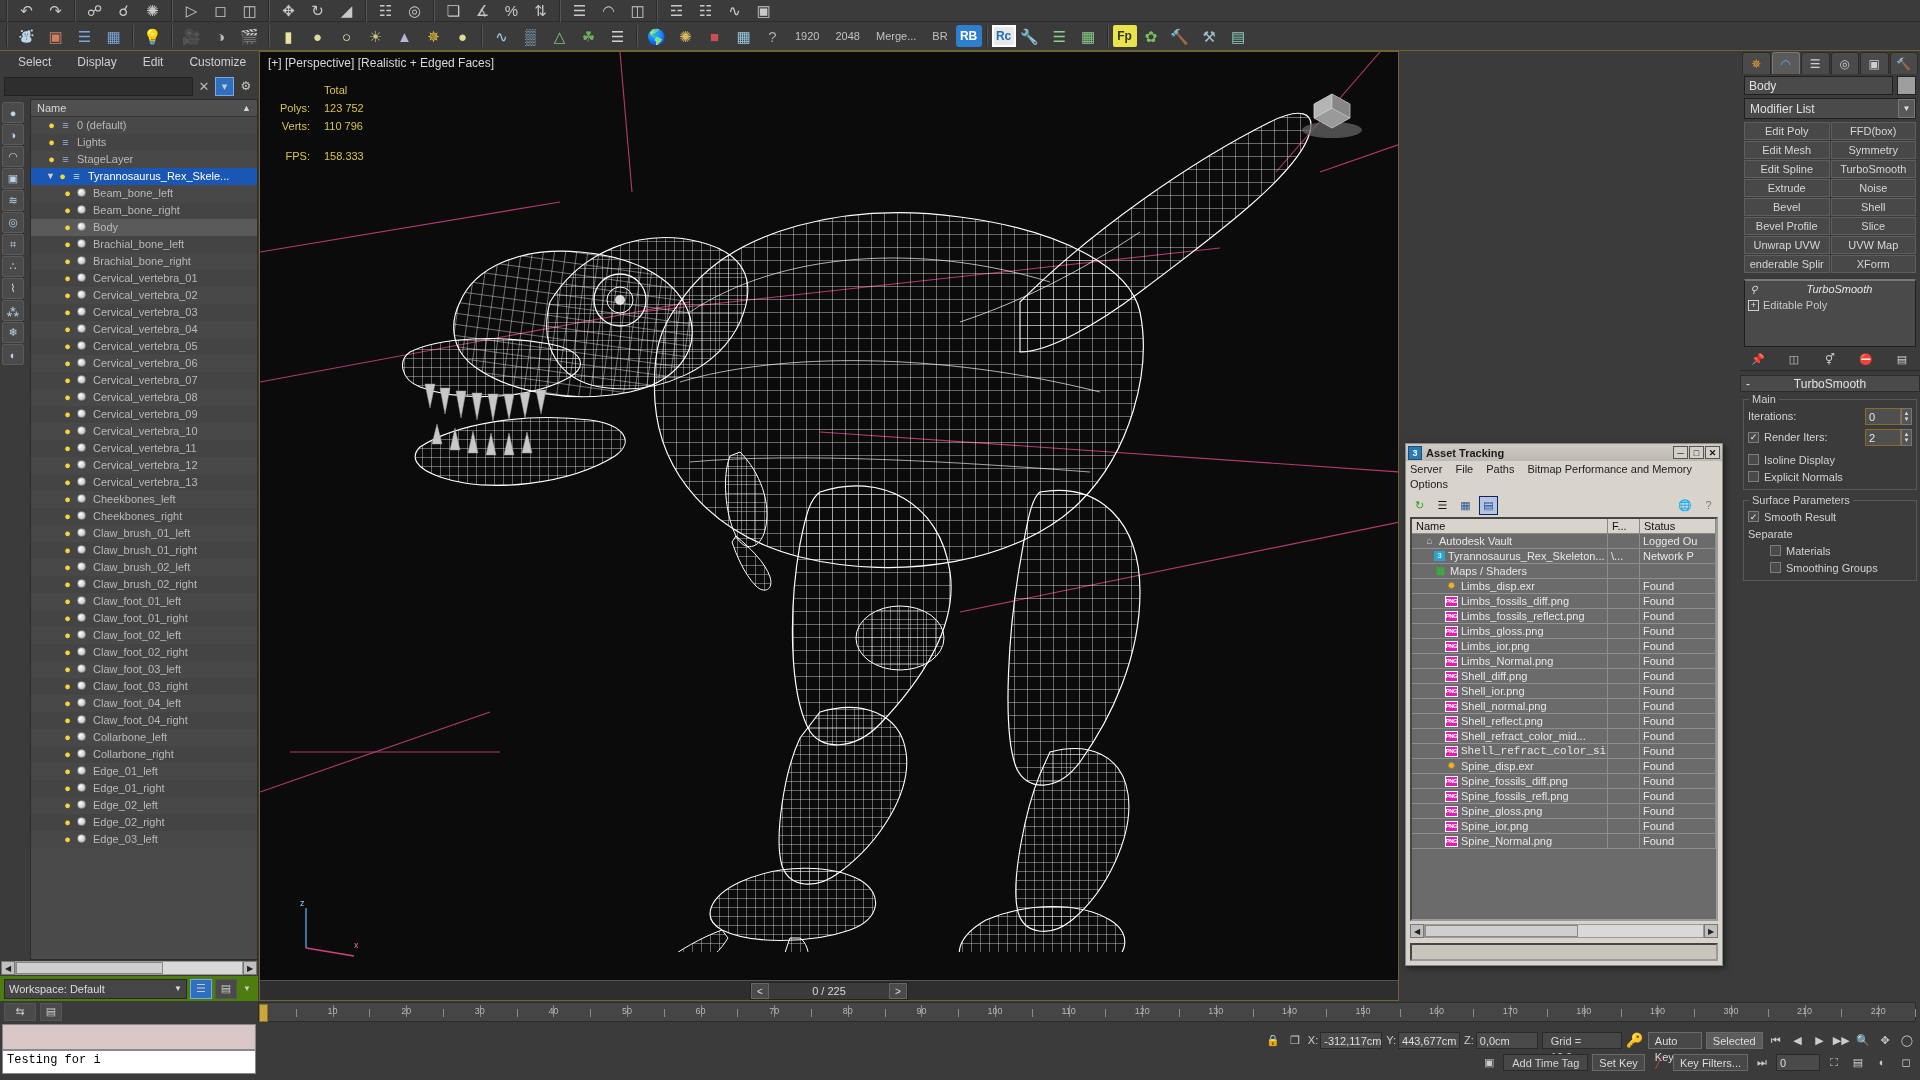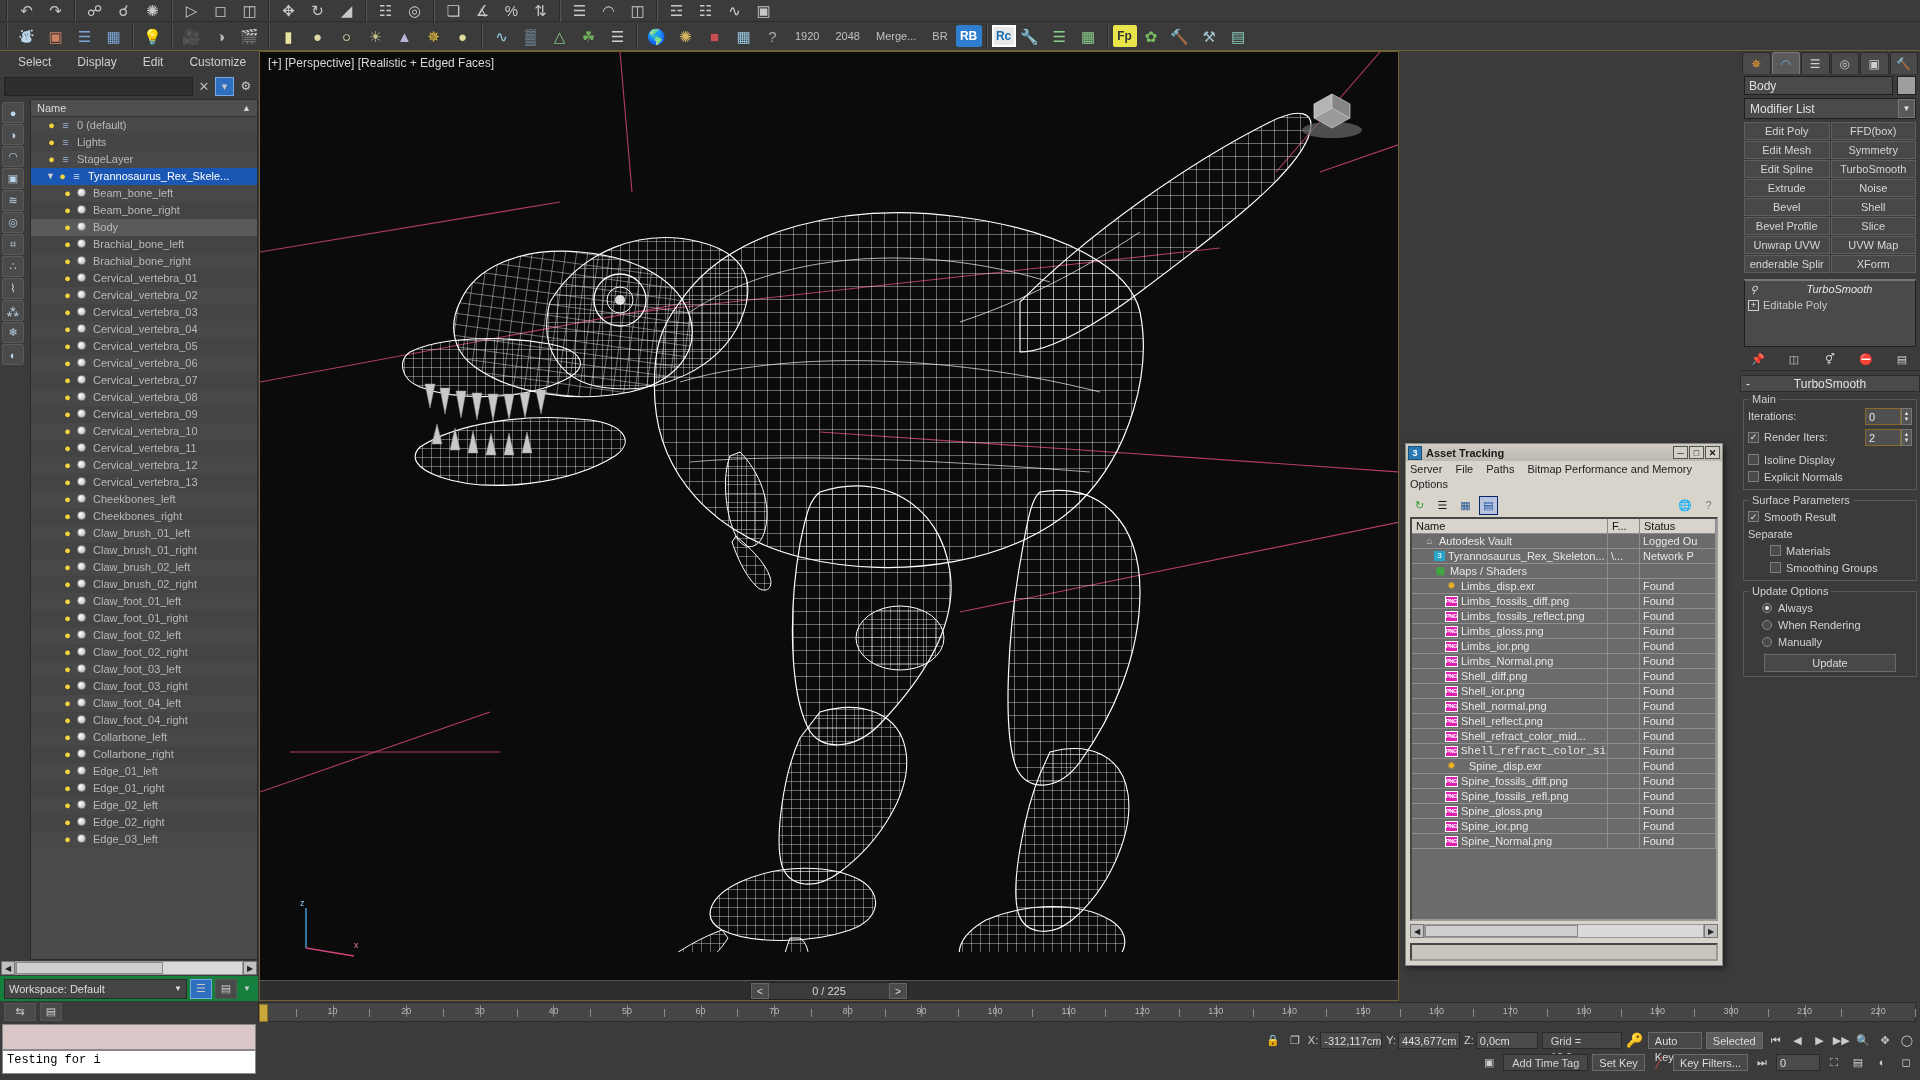--- a/index.html
+++ b/index.html
@@ -59,21 +59,21 @@
   .exp-row .dot { display:inline-block; width:9px;height:9px;border-radius:50%;
                   background:radial-gradient(circle at 30% 30%,#fff,#b5b5b5); border:1px solid #888;}
   .exp-row .nm { color:#b9b9b9; padding-left:4px; white-space:nowrap;}
   .exp-row.sel .nm { color:#fff; }
   .exp-row .caret { width:11px; color:#cfcfcf; font-size:9px; text-align:center;}
   #exp-scroll-h { height:16px; background:#3b3b3b; display:flex; align-items:center; padding:0 1px;}
   .scr-btn { width:14px;height:14px;background:#c0c0c0;border:1px solid #777;font-size:8px;
              display:flex;align-items:center;justify-content:center;color:#222;}
   .scr-track { flex:1; height:14px; background:#d9d9d9; border:1px solid #999; position:relative;}
   .scr-thumb { position:absolute; left:0; top:0; bottom:0; width:65%; background:#cfcfcf; border:1px solid #8a8a8a;}
-  #workspace-bar { height:25px; background:#15803d; display:flex; align-items:center; gap:3px; padding:0 4px;}
+  #workspace-bar { height:25px; background:#4d7c0f; display:flex; align-items:center; gap:3px; padding:0 4px;}
   #ws-combo { flex:1; height:20px; background:#454545; border:1px solid #2b2b2b; display:flex;
               align-items:center; justify-content:space-between; padding:0 4px; font-size:11px; color:#ddd;}
 
   
   #viewport { position:absolute; left:259px; top:51px; right:521px; bottom:79px;
               background:#0b0b0b; border:1px solid #6e6233; overflow:hidden; }
   #vp-label { position:absolute; left:8px; top:4px; color:#d8d8d8; font-size:12px; }
   #vp-stats { position:absolute; left:18px; top:28px; color:#d8c44a; font-size:11px; line-height:16px;}
   #vp-stats table td { color:#d8c44a; font-size:11px; padding-right:12px;}
   #vp-stats .lbl { text-align:right; }
@@ -741,20 +741,46 @@
       <path d="M774 970 L772 998 L796 990 L798 968 Z" fill="#b69a78" stroke="#8a7050" stroke-width="0.8"></path>
     </g>
 
     <g>
       <ellipse cx="640" cy="586" rx="44" ry="32" fill="url(#meshfine)" stroke="#fff" stroke-width="1"></ellipse>
     </g>
   </svg>
 
   <div id="vp-label">[+] [Perspective] [Realistic + Edged Faces]</div>
 
+  <div id="vp-stats">
+    <table>
+      <tbody>
+          <tr>
+            <td></td>
+            <td>Total</td>
+          </tr>
+      <tr>
+            <td class="lbl">Polys:</td>
+          <td>123 752</td>
+          </tr>
+      <tr>
+            <td class="lbl">Verts:</td>
+          <td>110 796</td>
+          </tr>
+      <tr>
+            <td style="height:10px"></td>
+            <td></td>
+          </tr>
+      <tr>
+            <td class="lbl">FPS:</td>
+          <td>158.333</td>
+          </tr>
+    </tbody>
+      </table>
+  </div>
 
   <svg id="vp-axis" width="70" height="60">
     <line x1="10" y1="50" x2="10" y2="10" stroke="#4aa0e0" stroke-width="1.4"></line>
     <line x1="10" y1="50" x2="58" y2="58" stroke="#d0447e" stroke-width="1.4"></line>
     <text x="4" y="8" fill="#9ecbee" font-size="9" font-family="Liberation Sans, sans-serif">z</text>
     <text x="58" y="50" fill="#e07aa8" font-size="9" font-family="Liberation Sans, sans-serif">x</text>
   </svg>
 
   <svg id="vp-cube" width="80" height="60">
     <ellipse cx="40" cy="48" rx="30" ry="8" fill="#6a6a6a" opacity="0.7"></ellipse>
@@ -873,38 +899,20 @@
     <div class="lrow" style="padding-left:22px;align-items:center;">
       <span class="cbx"></span>
       <span>Materials</span>
     </div>
     <div class="lrow" style="padding-left:22px;">
       <span class="cbx"></span>
       <span>Smoothing Groups</span>
     </div>
   </div>
 
-  <div class="grp">
-    <div class="gtitle">Update Options</div>
-    <div class="lrow" style="padding-left:14px;">
-      <span class="rdo">
-          <span class="in"></span>
-        </span>
-      <span>Always</span>
-    </div>
-    <div class="lrow" style="padding-left:14px;">
-      <span class="rdo"></span>
-      <span>When Rendering</span>
-    </div>
-    <div class="lrow" style="padding-left:14px;">
-      <span class="rdo"></span>
-      <span>Manually</span>
-    </div>
-    <div class="upd-btn">Update</div>
-  </div>
 </div>
 
 <div id="asset">
   <div id="asset-title">
     <span class="ic">3</span>
     <span>Asset Tracking</span>
     <span class="wbtns">
       <span class="wb">─</span>
       <span class="wb">□</span>
       <span class="wb">✕</span>
@@ -1066,21 +1074,21 @@
             <span class="agico png-ic">PNG</span>
             <span style="overflow: hidden; white-space: nowrap; font-family: Liberation Mono, monospace;">Shell_refract_color_side...</span>
           </div>
           <div class="ag-c2"></div>
           <div class="ag-c3">Found</div>
         </div>
         <div class="ag-row">
           <div class="ag-c1">
             <span style="width: 33px; flex: 0 0 auto;"></span>
             <span class="agico" style="color: rgb(240, 176, 32); font-size: 10px;">✹</span>
-            <span style="overflow: hidden; white-space: nowrap; margin-left: 8px;">Spine_disp.exr</span>
+            <span style="overflow: hidden; white-space: nowrap;">Spine_disp.exr</span>
           </div>
           <div class="ag-c2"></div>
           <div class="ag-c3">Found</div>
         </div>
         <div class="ag-row">
           <div class="ag-c1">
             <span style="width: 33px; flex: 0 0 auto;"></span>
             <span class="agico png-ic">PNG</span>
             <span style="overflow: hidden; white-space: nowrap;">Spine_fossils_diff.png</span>
           </div>

